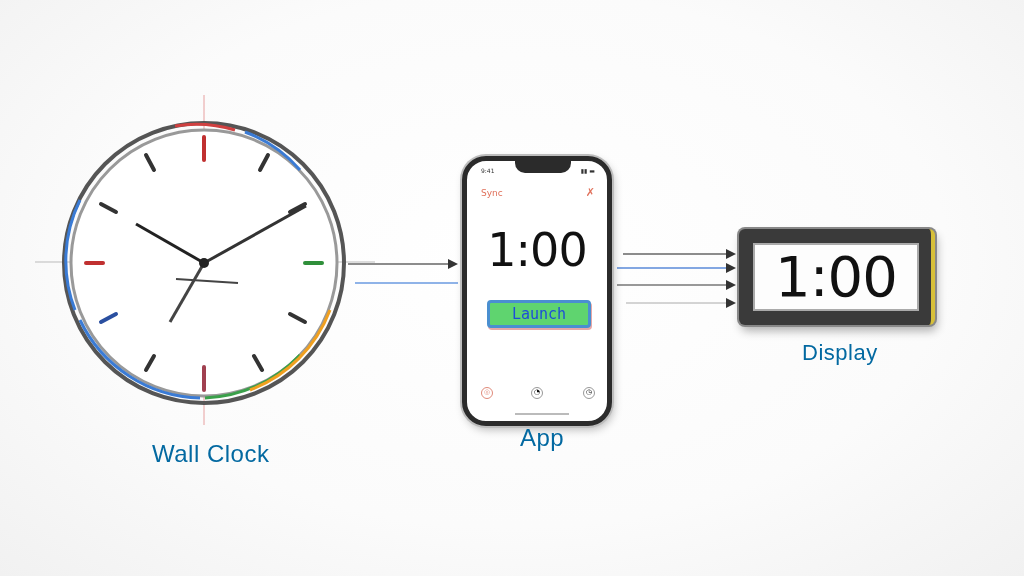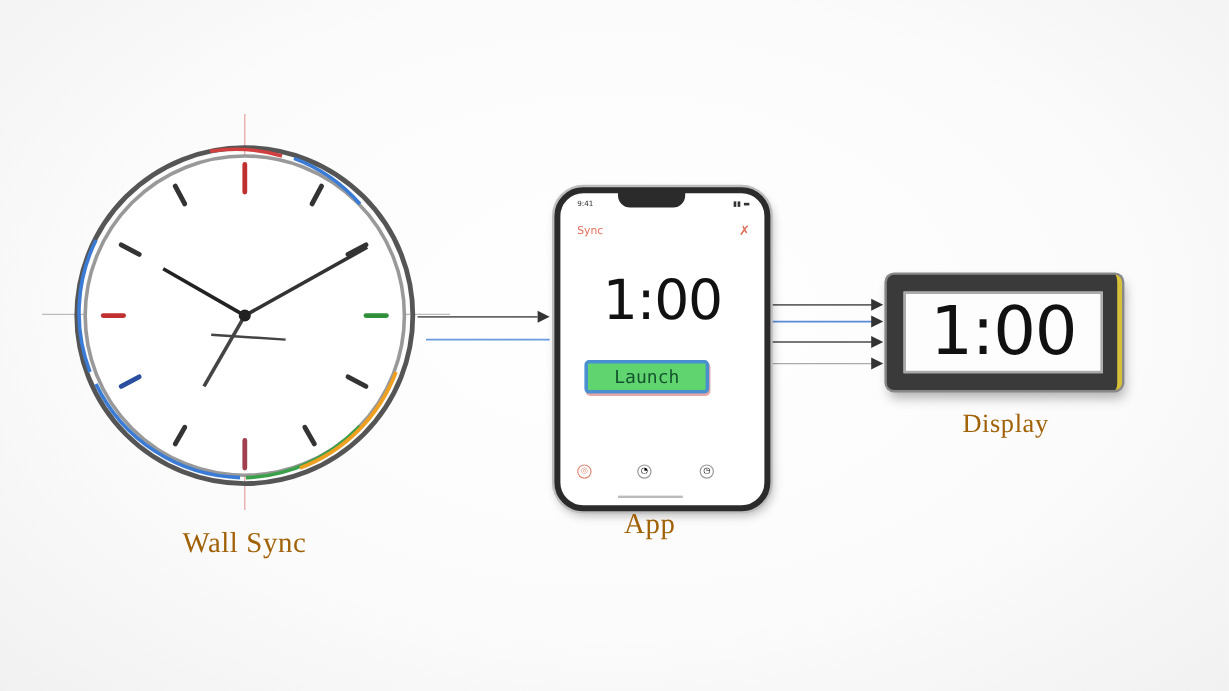--- a/index.html
+++ b/index.html
@@ -3,46 +3,46 @@
 <meta charset="utf-8">
 <style>
   html, body { margin:0; padding:0; }
   body {
     width:1024px; height:576px; position:relative; overflow:hidden;
     background: radial-gradient(ellipse at 50% 45%, #ffffff 0%, #fbfbfb 60%, #f1f1f1 100%);
     font-family: "DejaVu Sans", sans-serif;
   }
   .abs { position:absolute; }
   .label {
-    position:absolute; font-family:Liberation Serif, serif; color:#a16207;
+    position:absolute; font-family:Liberation Sans, sans-serif; color:#0369a1;
     font-size:24px; letter-spacing:0.5px;
   }
   
   .phone {
-    left:462px; top:156px; width:180px; height:270px;
+    left:462px; top:156px; width:150px; height:270px;
     border:5px solid #2b2b2b; border-radius:24px; background:#fff;
     box-shadow: 0 0 0 2px #bdbdbd, 2px 4px 8px rgba(0,0,0,0.25);
     box-sizing:border-box;
   }
   .notch {
     left:48px; top:-2px; width:56px; height:14px; background:#2b2b2b;
     border-radius:0 0 10px 10px;
   }
   .status-left { left:14px; top:6px; font-size:6px; color:#333; }
   .status-right { right:12px; top:6px; font-size:6px; color:#333; }
   .app-header-left { left:14px; top:27px; font-size:9px; color:#e0705a; }
   .app-header-right { right:12px; top:25px; font-size:11px; color:#e0705a; }
   .phone-time {
     left:0; right:0; top:62px; text-align:center; font-size:46px; color:#111;
     font-family:"DejaVu Sans", sans-serif; letter-spacing:-1px;
   }
   .launch-btn {
     left:20px; top:139px; width:104px; height:28px; background:#5fd46f;
     border:3px solid #4a8fd0; border-radius:4px; box-sizing:border-box;
-    text-align:center; line-height:22px; font-size:15px; color:#14532d;
+    text-align:center; line-height:22px; font-size:15px; color:#1d4ed8;
     box-shadow:1px 2px 0 #e7a7a7;
     font-family:"DejaVu Sans Mono", monospace; cursor:pointer;
   }
   .tab-icon {
     top:226px; width:12px; height:12px; border-radius:50%;
     border:1.5px solid #999; box-sizing:border-box; font-size:7px; text-align:center; line-height:9px;
   }
   .home-bar { left:48px; top:252px; width:54px; height:2px; background:#bbb; }
   
   .display {
@@ -124,15 +124,15 @@
   <div class="abs tab-icon" style="left:14px;border-color:#e08a7a;color:#e08a7a;">◎</div>
   <div class="abs tab-icon" style="left:64px;">◔</div>
   <div class="abs tab-icon" style="left:116px;">◷</div>
   <div class="abs home-bar"></div>
 </div>
 
 <div class="abs display">
   <div class="abs display-screen">1:00</div>
 </div>
 
-<div class="label" style="left:152px;top:440px;">Wall Sync</div>
+<div class="label" style="left:152px;top:440px;">Wall Clock</div>
 <div class="label" style="left:520px;top:424px;">App</div>
 <div class="label" style="left:802px;top:340px;font-size:22px;">Display</div>
 
 </body></html>

